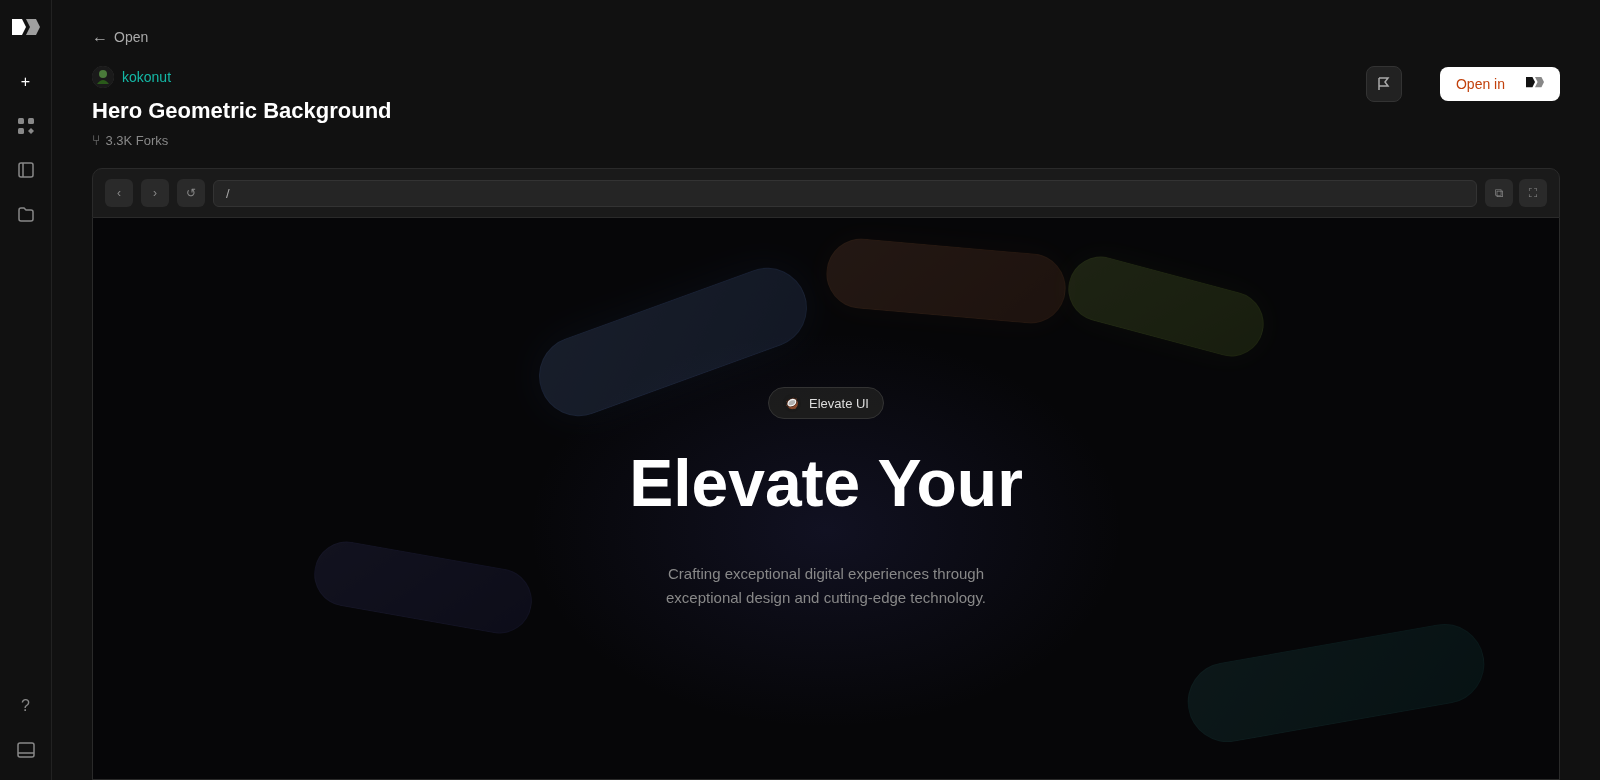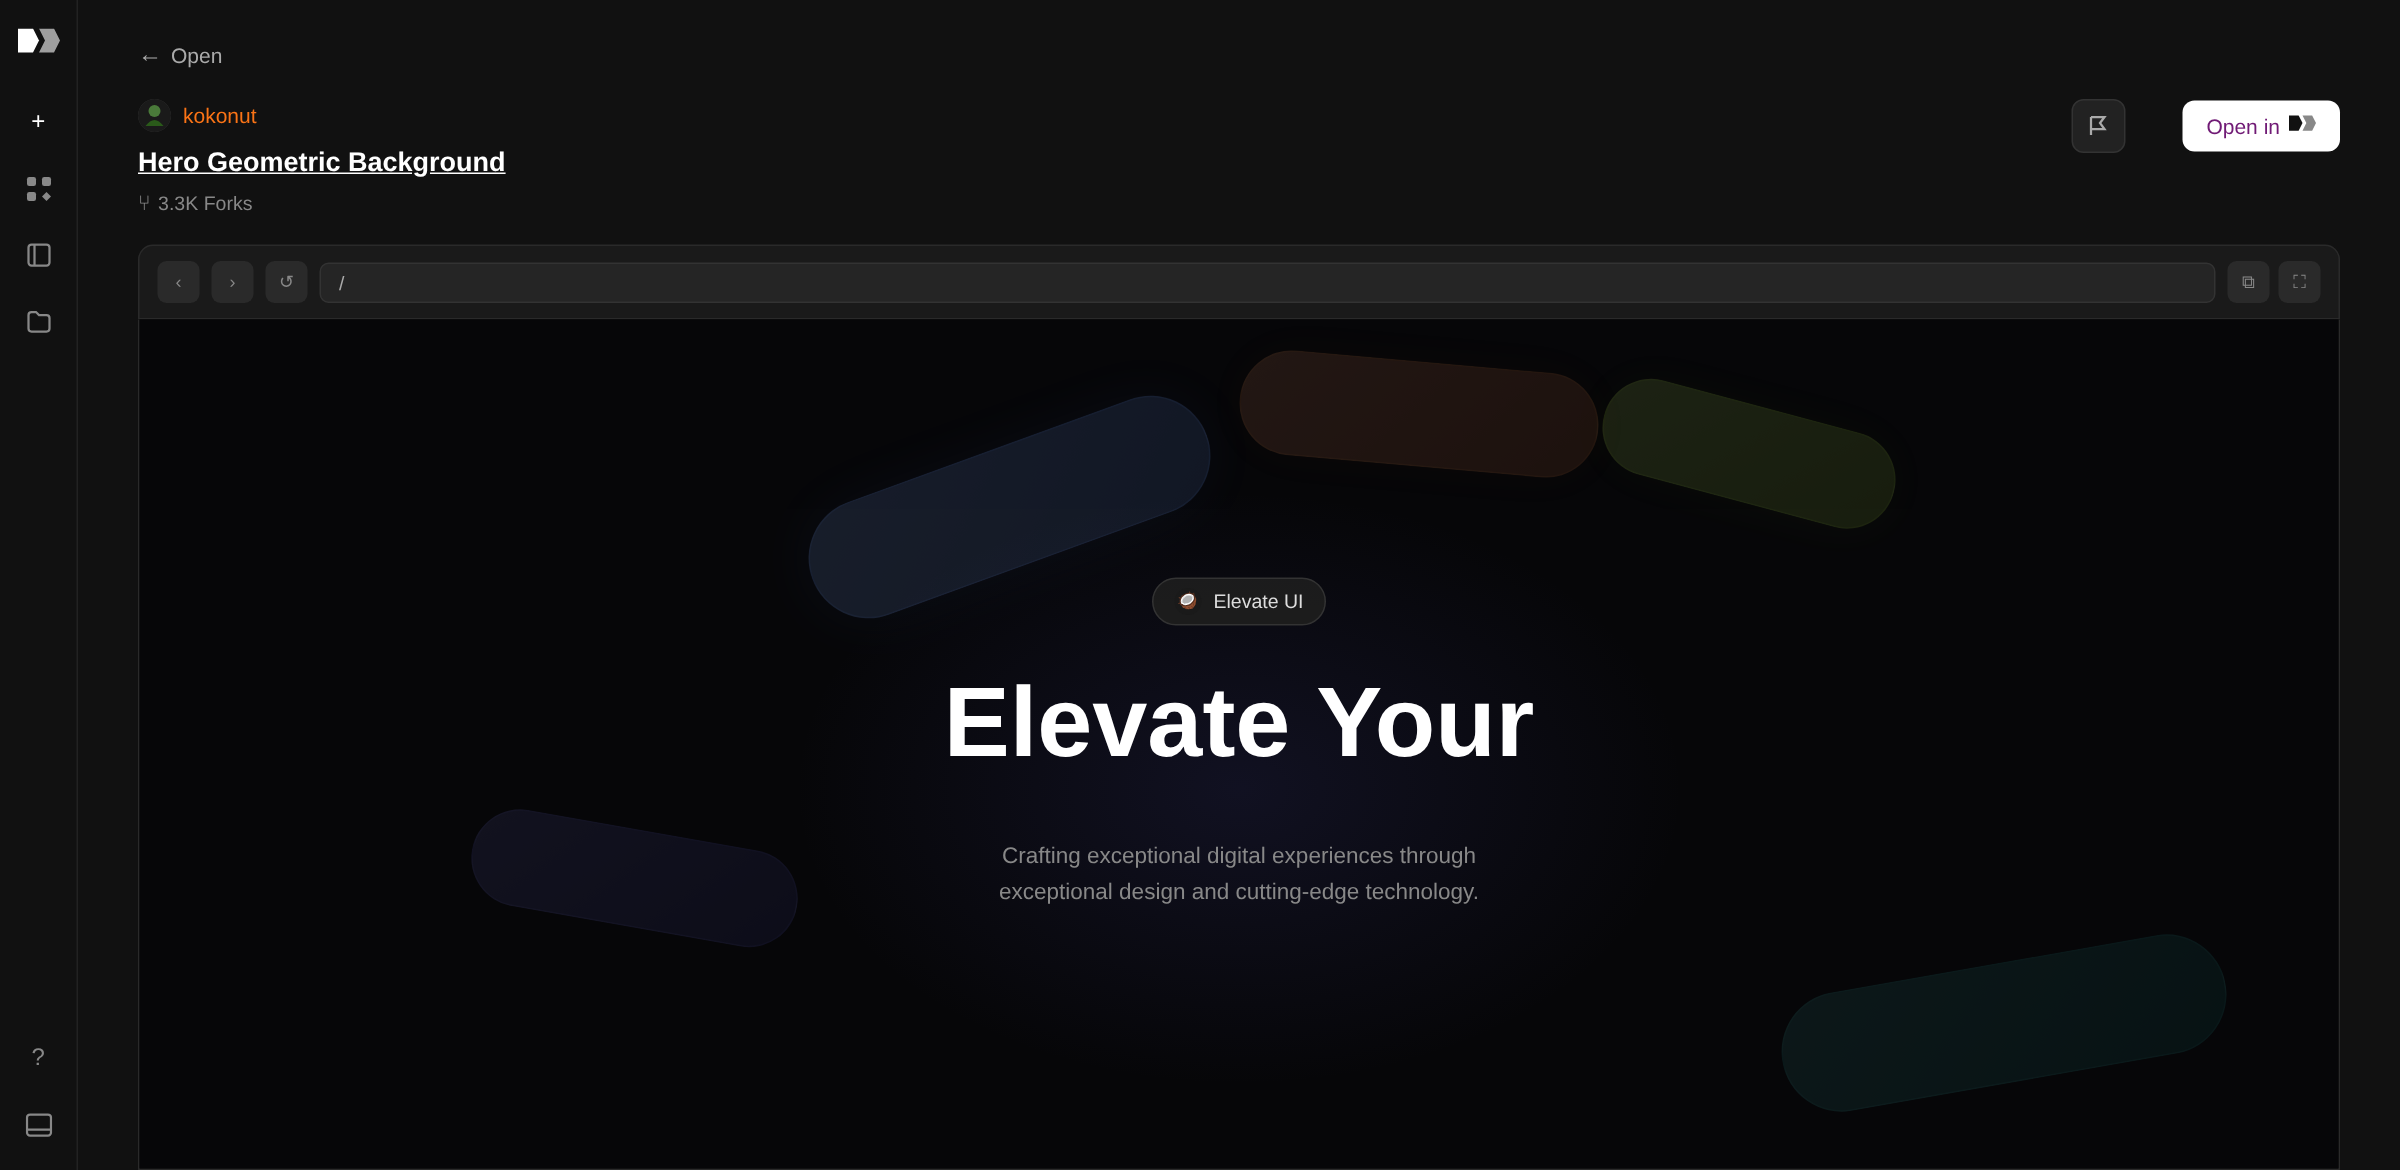--- a/index.html
+++ b/index.html
@@ -98,27 +98,26 @@
       background: #333;
       display: flex;
       align-items: center;
       justify-content: center;
       font-size: 10px;
       overflow: hidden;
     }
     .author-avatar svg { width: 22px; height: 22px; }
     .author-name {
       font-size: 14px;
-      color: #f97316;
+      color: #14b8a6;
     }
     .project-title {
-      font-size: 18px;
+      font-size: 22px;
       font-weight: 600;
       color: #fff;
-      text-decoration: underline;
     }
     .forks-row {
       display: flex;
       align-items: center;
       gap: 5px;
       color: #888;
       font-size: 13px;
       margin-top: 2px;
     }
     .forks-icon { font-size: 14px; }
@@ -136,23 +135,23 @@
       border-radius: 8px;
       display: flex;
       align-items: center;
       justify-content: center;
       cursor: pointer;
       color: #aaa;
     }
     .open-button {
       display: flex;
       align-items: center;
-      gap: 6px;
+      gap: 21px;
       background: #fff;
-      color: #701a75;
+      color: #c2410c;
       border: none;
       border-radius: 8px;
       padding: 8px 16px;
       font-size: 14px;
       font-weight: 500;
       cursor: pointer;
       white-space: nowrap;
       margin-left: 28px;
     }
     .open-button-logo {

